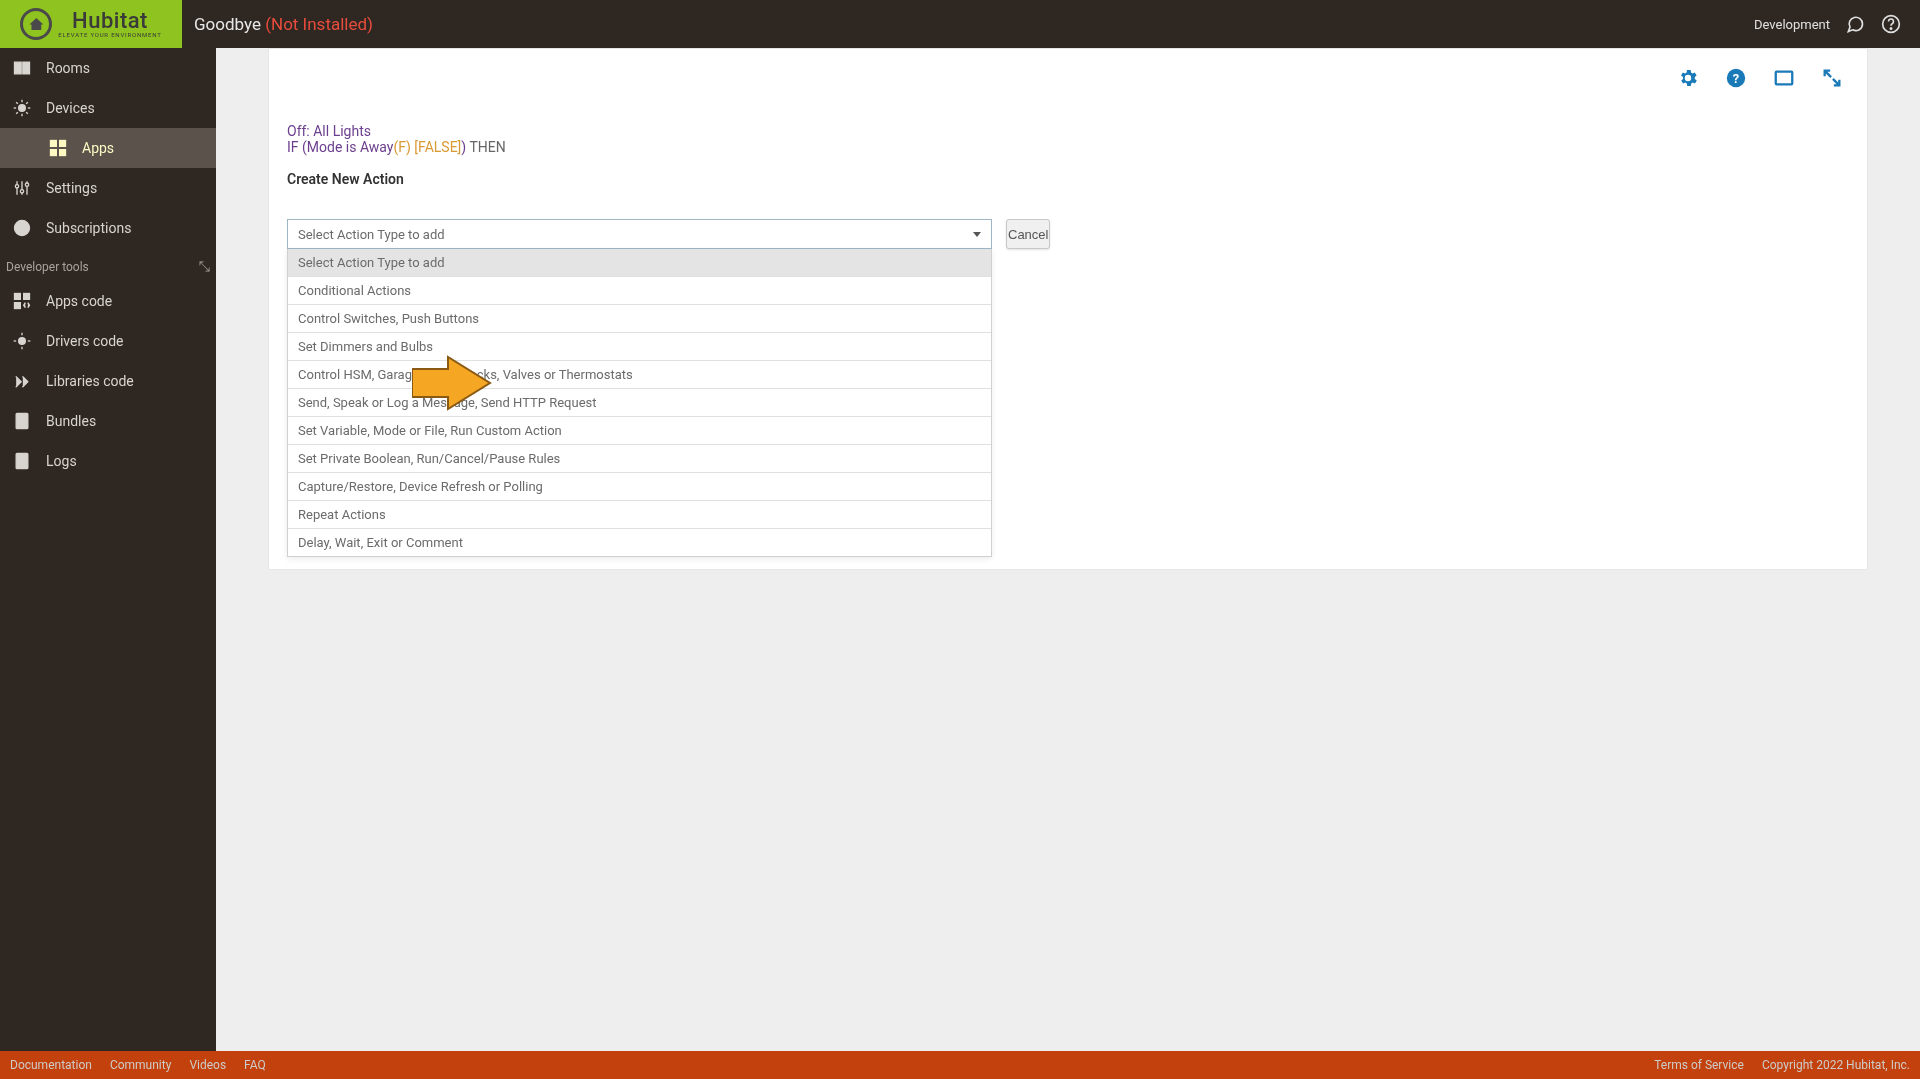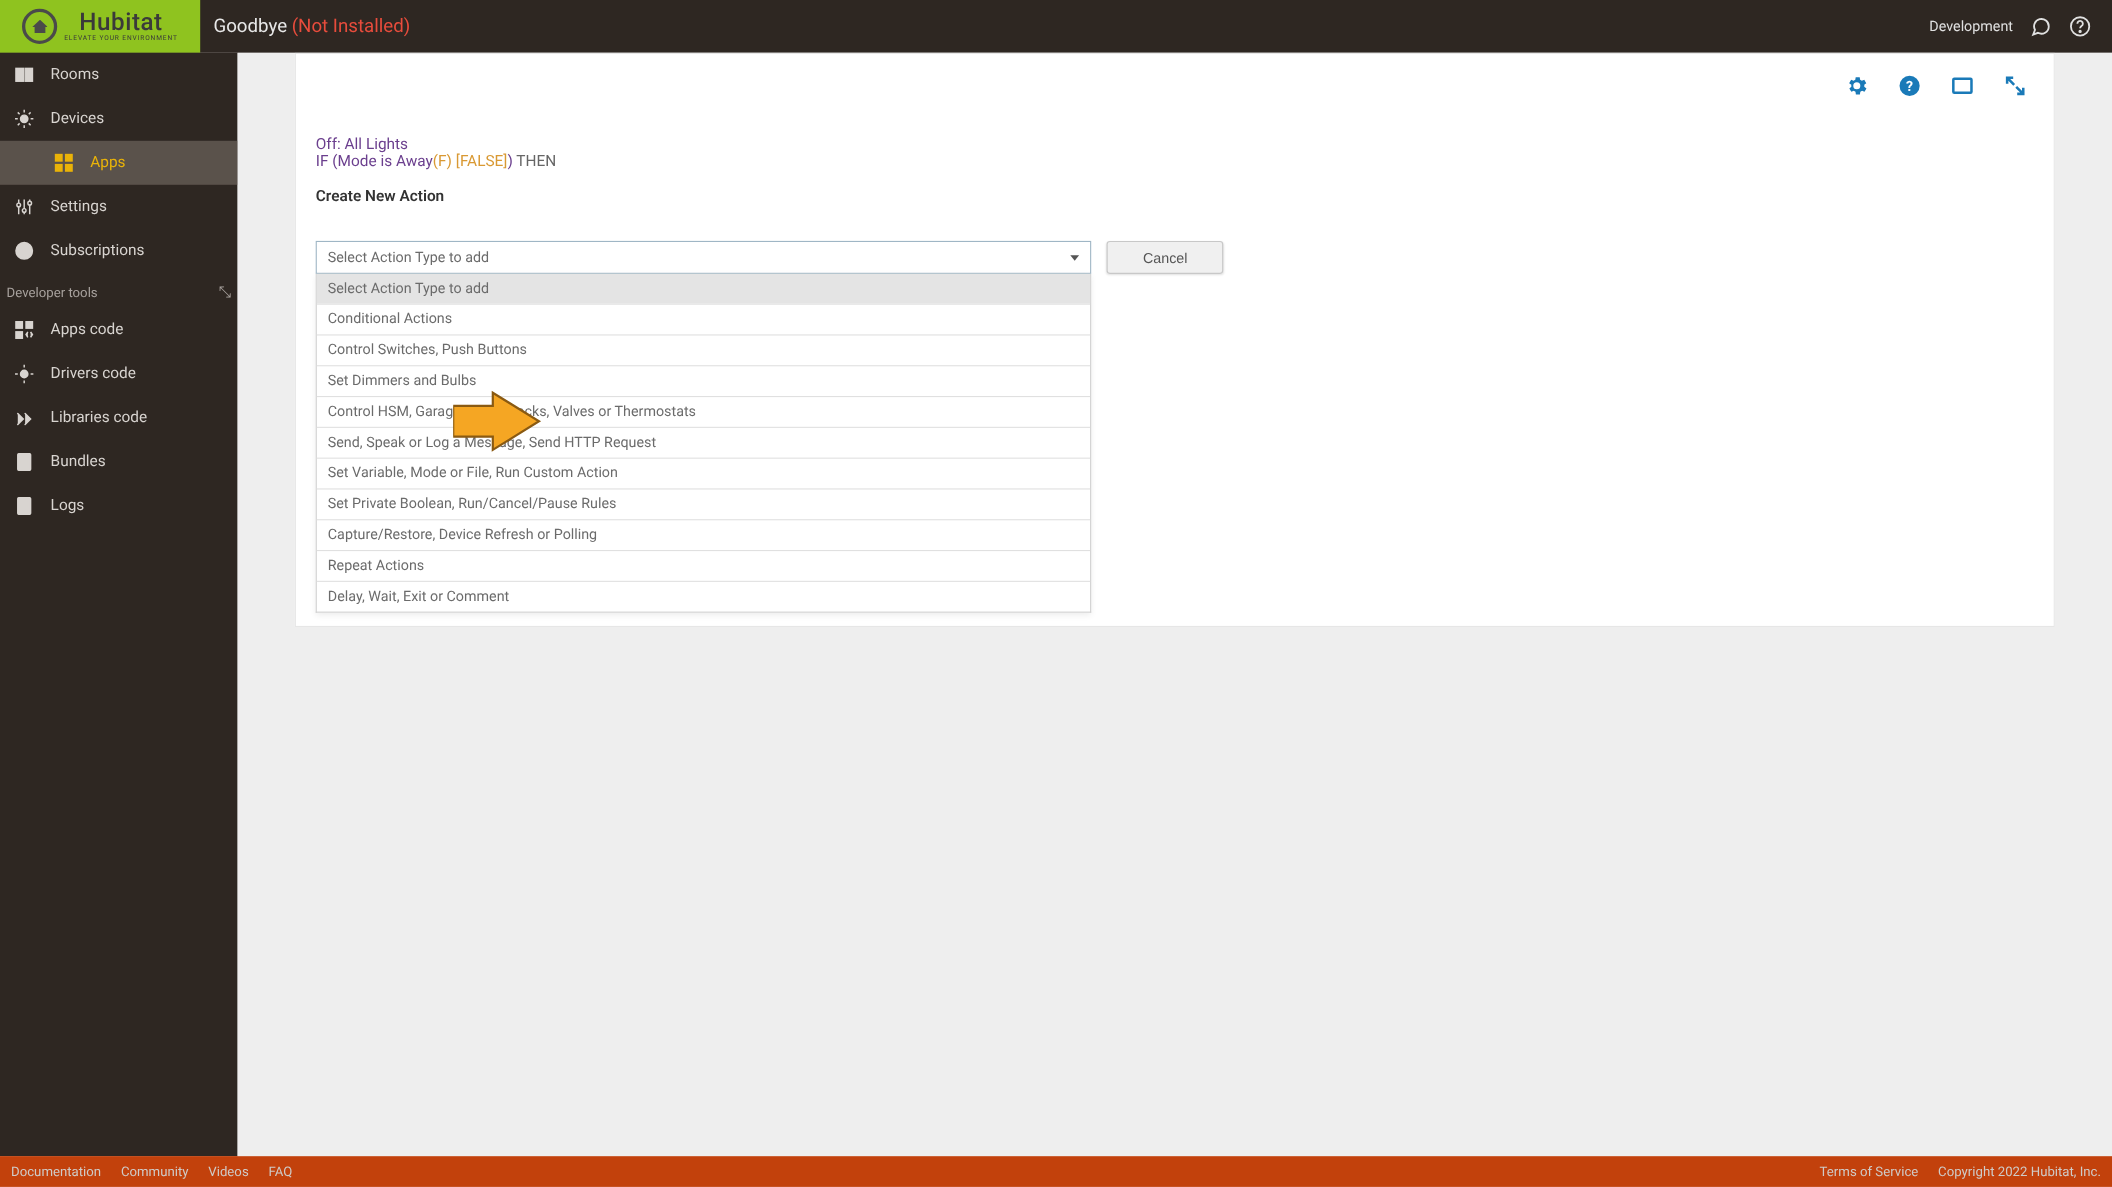--- a/index.html
+++ b/index.html
@@ -20,21 +20,21 @@
 .header-right { margin-left: auto; display: flex; align-items: center; gap: 14px; padding-right: 18px; }
 .header-link { color: #e0e0e0; font-size: 13px; }
 .header-icon { width: 22px; height: 22px; display: flex; align-items: center; justify-content: center; color: #e0e0e0; }
 
 
 .body-row { display: flex; flex: 1; min-height: 0; }
 
 
 .sidebar { width: 216px; background: #2e2722; color: #d8d4d0; display: flex; flex-direction: column; }
 .nav-item { display: flex; align-items: center; gap: 14px; padding: 10px 12px; font-size: 14px; color: #d8d4d0; cursor: pointer; }
-.nav-item.active { background: #5a524b; color: #eab308; padding-left: 48px; }
+.nav-item.active { background: #5a524b; color: #fef9c3; padding-left: 48px; }
 .nav-icon { width: 20px; height: 20px; fill: currentColor; stroke: currentColor; flex-shrink: 0; }
 .dev-header { font-size: 12px; color: #a8a29e; padding: 10px 6px 6px 6px; display: flex; align-items: center; justify-content: space-between; gap: 12px; }
 .collapse-icon { font-size: 14px; color: #a8a29e; }
 
 
 .main { flex: 1; background: #eeeeee; padding: 0 52px; overflow: auto; position: relative; }
 .card { background: #fff; margin-top: 0; padding: 14px 18px 40px 18px; border: 1px solid #e6e6e6; min-height: 522px; width: 100%; }
 .toolbar { display: flex; justify-content: flex-end; gap: 26px; padding: 4px 6px 30px 6px; }
 .tb-icon { width: 22px; height: 22px; color: #1a7ab8; }
 
@@ -48,21 +48,21 @@
 .action-row { display: flex; gap: 14px; margin-top: 32px; align-items: flex-start; }
 
 .select-wrap { position: relative; width: 705px; }
 .select-box { border: 1px solid #9fb6c5; background: #fff; height: 30px; display: flex; align-items: center; padding: 0 10px; font-size: 13px; color: #6b6b6b; position: relative; }
 .select-caret { margin-left: auto; border-left: 4px solid transparent; border-right: 4px solid transparent; border-top: 5px solid #555; }
 
 .dropdown { position: absolute; top: 30px; left: 0; right: 0; background: #fff; border: 1px solid #d0d0d0; border-top: none; box-shadow: 0 2px 6px rgba(0,0,0,0.08); z-index: 10; }
 .dd-item { padding: 6px 10px; font-size: 13px; color: #6b6b6b; border-top: 1px solid #e0e0e0; }
 .dd-item:first-child { background: #e4e4e4; border-top: none; }
 
-.cancel-btn { background: #f0f0f0; border: 1px solid #c8c8c8; border-radius: 3px; padding: 6px 32px; font-size: 13px; color: #555; height: 30px; box-shadow: 0 1px 2px rgba(0,0,0,0.12); }
+.cancel-btn { background: #f0f0f0; border: 1px solid #c8c8c8; border-radius: 3px; padding: 6px 1px; font-size: 13px; color: #555; height: 30px; box-shadow: 0 1px 2px rgba(0,0,0,0.12); }
 
 
 .arrow-annot { position: absolute; left: 196px; top: 307px; z-index: 20; }
 .arrow-svg { width: 80px; height: 56px; }
 
 
 .footer { background: #c2410c; height: 28px; display: flex; align-items: center; color: #cfcbc8; font-size: 12px; padding: 0 10px; gap: 18px; }
 .footer .right { margin-left: auto; display: flex; gap: 18px; }
 </style>
 </head>

